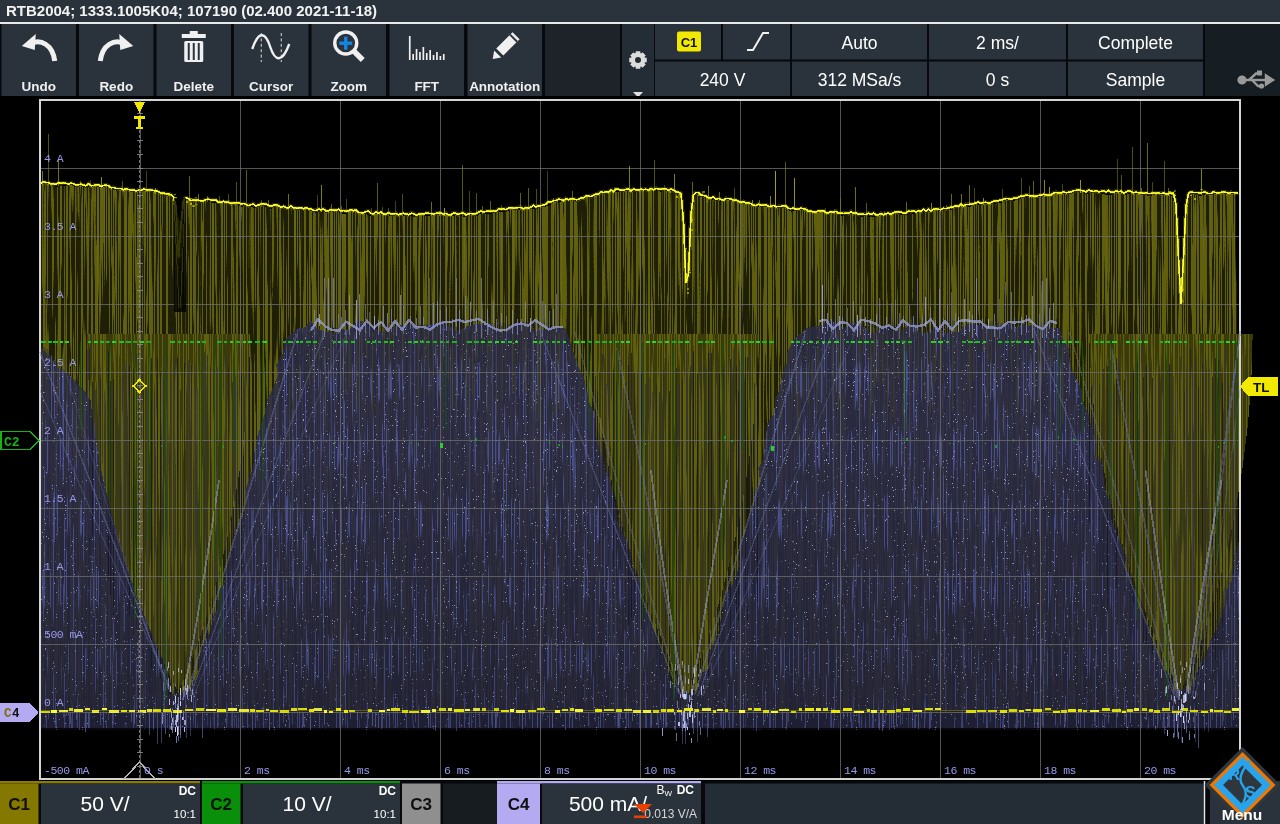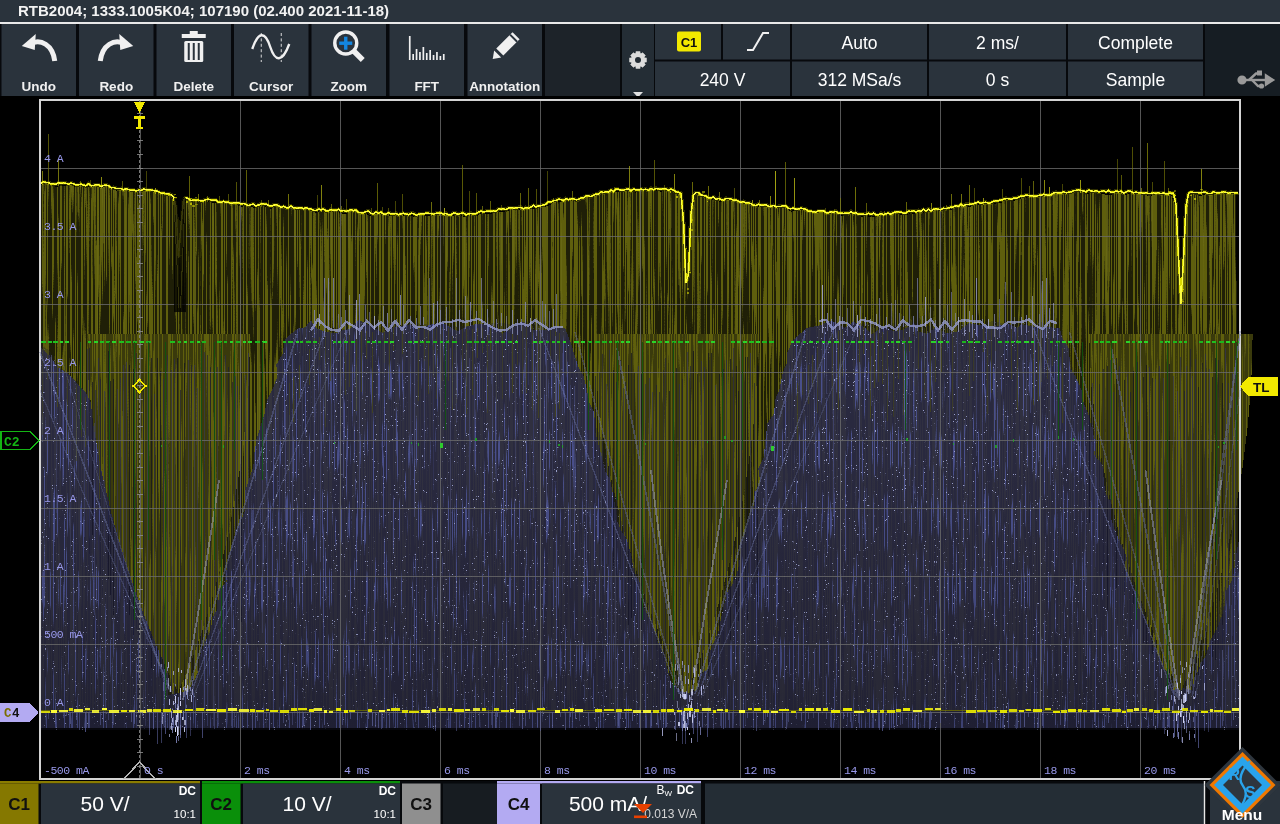--- a/index.html
+++ b/index.html
@@ -1,16 +1,16 @@
 <!DOCTYPE html>
 <html><head><meta charset="utf-8">
 <style>
 html,body{margin:0;padding:0;background:#000;width:1280px;height:824px;overflow:hidden}
 *{box-sizing:border-box}
-.titlebar{position:absolute;left:0;top:0;width:1280px;height:22px;background:#2a333c;color:#f2f2f2;font:bold 15px "Liberation Sans",sans-serif;line-height:22px;padding-left:18px}
+.titlebar{position:absolute;left:0;top:0;width:1280px;height:22px;background:#2a333c;color:#f2f2f2;font:bold 15px "Liberation Sans",sans-serif;line-height:22px;padding-left:6px}
 .tline{position:absolute;left:0;top:22px;width:1280px;height:2px;background:#e9e9e9}
 </style></head>
 <body>
 <div class="titlebar">RTB2004; 1333.1005K04; 107190 (02.400 2021-11-18)</div>
 <div class="tline"></div>
 <svg width="1280" height="75" viewBox="0 24 1280 75" style="position:absolute;left:0;top:24px">
 <rect x="0" y="24" width="1280" height="75" fill="#07090c"></rect>
 <rect x="1.5" y="24" width="74.5" height="74" fill="#2a333c"></rect>
 <path d="M54.75,61 C52.75,45 40.75,38 29.75,44" stroke="#f0f0f0" stroke-width="5" fill="none"></path>
     <polygon points="21.75,46 35.75,34 34.75,50" fill="#f0f0f0"></polygon>

